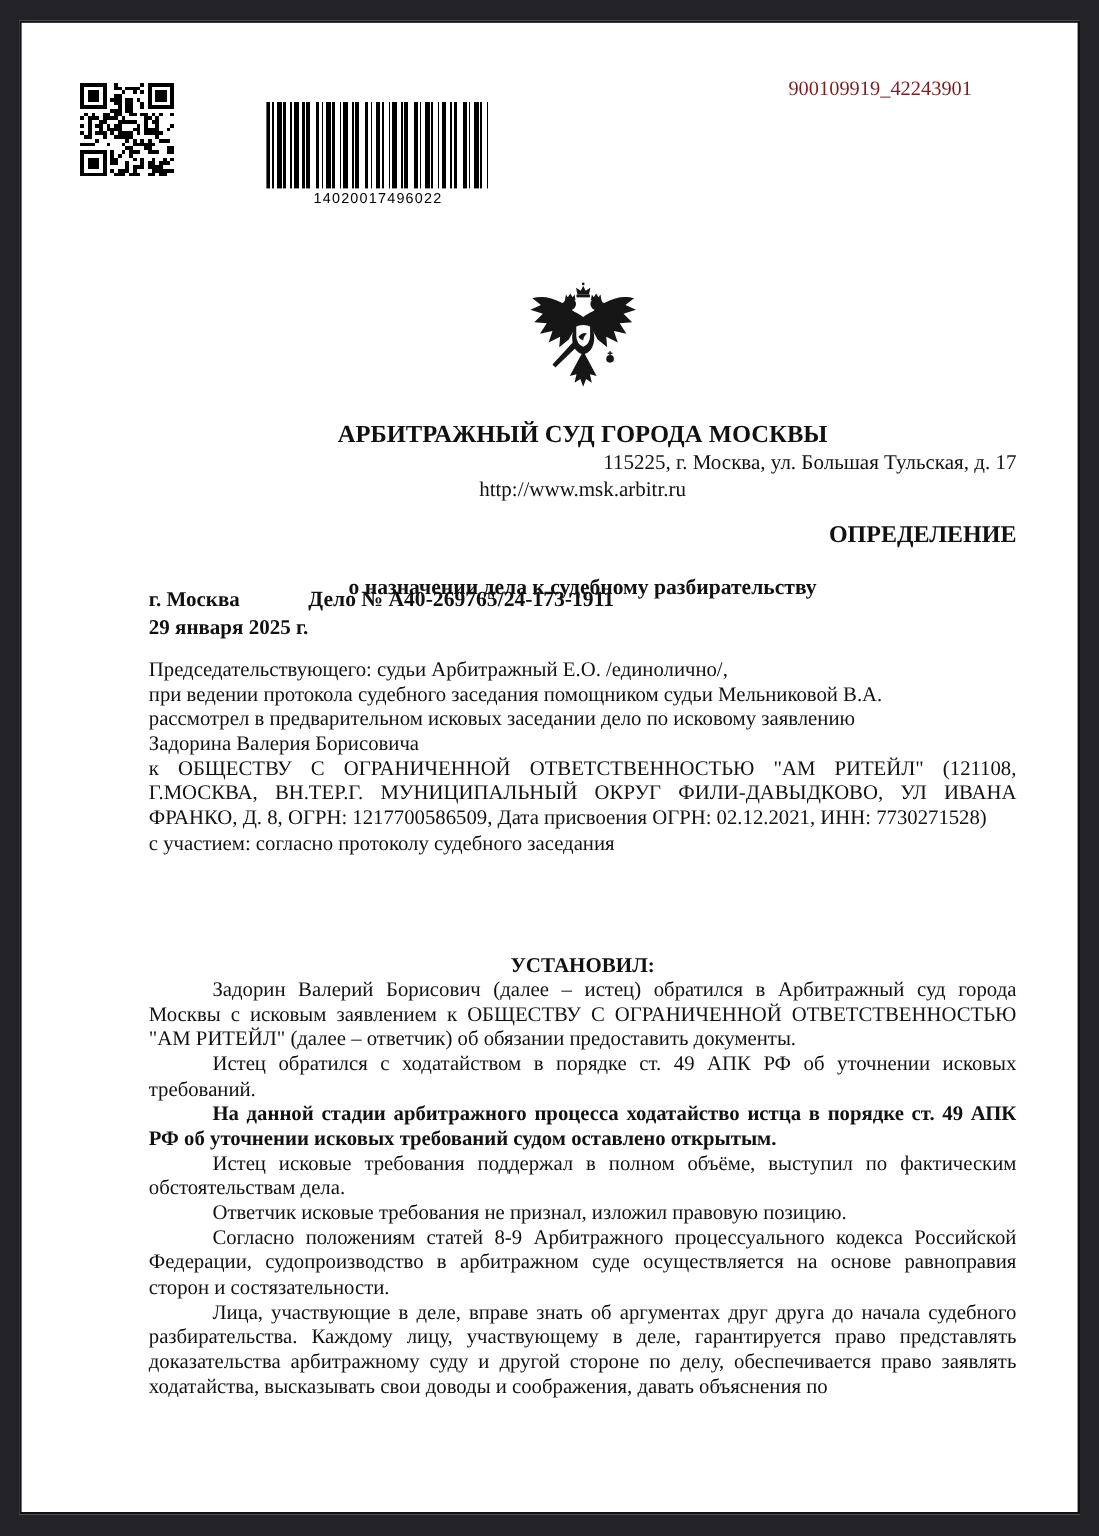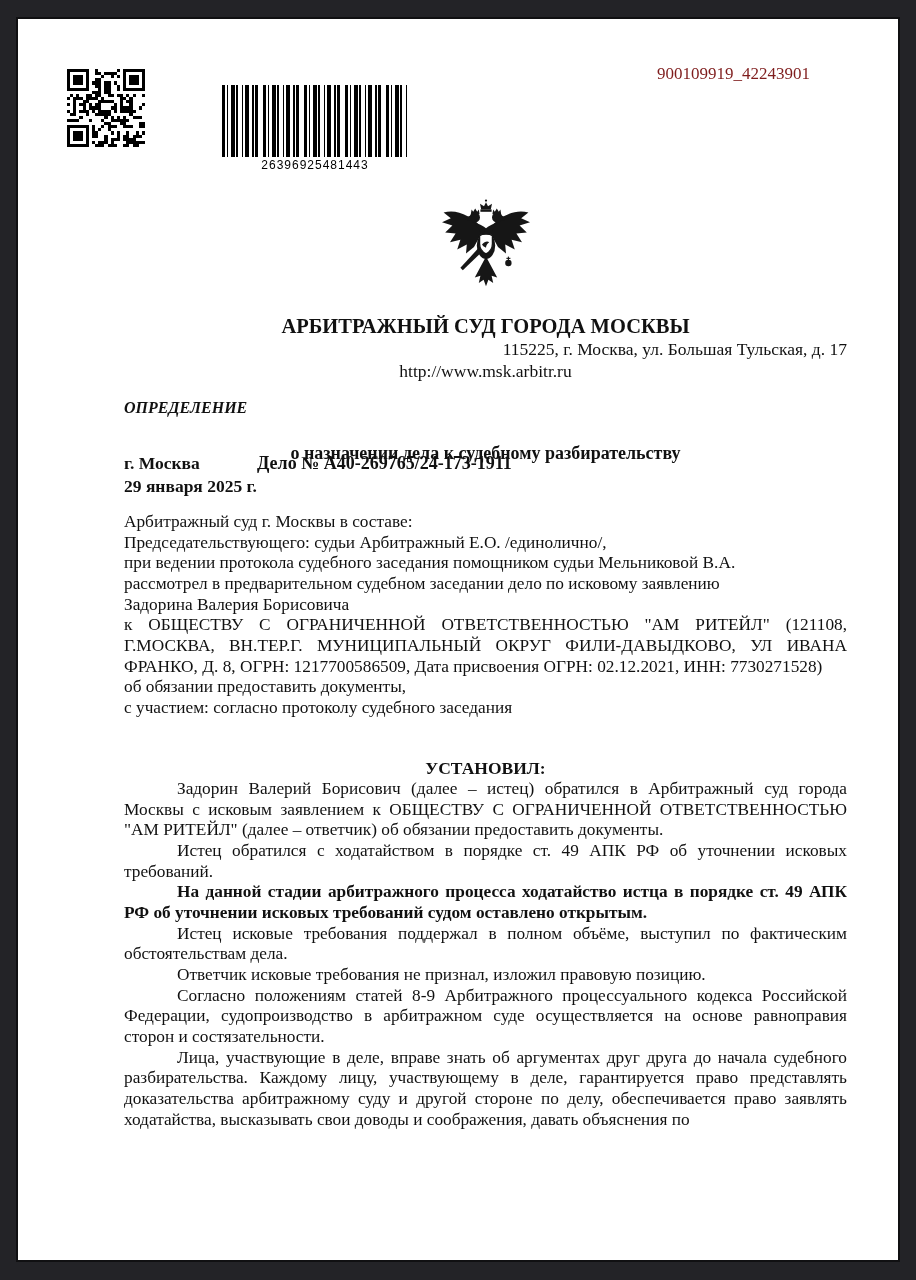--- a/index.html
+++ b/index.html
@@ -27,27 +27,27 @@
   }
   .barcode-num{
     font-family:"Liberation Sans","DejaVu Sans",sans-serif;
     font-size:12px;letter-spacing:1px;margin-top:1px;color:#000;
   }
   .doc-ref{
     position:absolute;top:45px;right:88px;
     font-size:17px;color:#7f1d1d;
   }
   
-  .col{position:absolute;left:106px;width:723px;}
+  .col{position:absolute;left:106px;width:723px;margin-top:36px;}
   .emblem{top:180px;text-align:center;}
   .emblem svg{width:96px;height:104px;}
   .court-name{top:296px;text-align:center;font-weight:bold;font-size:20.5px;}
   .court-addr{top:320px;text-align:right;font-size:17.5px;}
   .court-url {top:342px;text-align:center;font-size:17.5px;}
-  .doc-type  {top:380px;text-align:left;font-weight:bold;font-size:16px;font-style:italic;}
+  .doc-type  {top:380px;text-align:right;font-weight:bold;font-size:20px;}
   .doc-sub   {top:424px;text-align:center;font-weight:bold;font-size:18px;}
   
   .case-row{top:433px;display:flex;align-items:flex-start;}
   .case-left{font-weight:bold;font-size:17.5px;line-height:23px;}
   .case-num{font-weight:bold;font-size:18px;line-height:22px;}
   
   .intro{top:493px;}
   .intro p{
     margin:0;font-size:17.3px;line-height:20.65px;
     text-align:justify;hyphens:none;
@@ -75,21 +75,21 @@
         <rect x="20" y="2" width="3" height="3"></rect>
         <path d="M0 18h7v7h-7zM1 19v5h5v-5z" fill-rule="evenodd"></path>
         <rect x="2" y="20" width="3" height="3"></rect>
       </g>
       <path id="qr-modules" d="M9 0h1v1h-1zM16 0h1v1h-1zM9 1h1v1h-1zM10 1h1v1h-1zM12 1h1v1h-1zM13 1h1v1h-1zM14 1h1v1h-1zM15 1h1v1h-1zM11 2h1v1h-1zM14 2h1v1h-1zM16 2h1v1h-1zM9 3h1v1h-1zM10 3h1v1h-1zM8 4h1v1h-1zM9 4h1v1h-1zM10 4h1v1h-1zM12 4h1v1h-1zM13 4h1v1h-1zM15 4h1v1h-1zM9 5h1v1h-1zM10 5h1v1h-1zM12 5h1v1h-1zM13 5h1v1h-1zM16 5h1v1h-1zM10 6h1v1h-1zM12 6h1v1h-1zM13 6h1v1h-1zM16 6h1v1h-1zM8 7h1v1h-1zM9 7h1v1h-1zM10 7h1v1h-1zM12 7h1v1h-1zM13 7h1v1h-1zM1 8h1v1h-1zM3 8h1v1h-1zM6 8h1v1h-1zM7 8h1v1h-1zM9 8h1v1h-1zM10 8h1v1h-1zM13 8h1v1h-1zM14 8h1v1h-1zM16 8h1v1h-1zM17 8h1v1h-1zM19 8h1v1h-1zM21 8h1v1h-1zM24 8h1v1h-1zM0 9h1v1h-1zM2 9h1v1h-1zM3 9h1v1h-1zM4 9h1v1h-1zM6 9h1v1h-1zM7 9h1v1h-1zM8 9h1v1h-1zM9 9h1v1h-1zM11 9h1v1h-1zM17 9h1v1h-1zM18 9h1v1h-1zM20 9h1v1h-1zM2 10h1v1h-1zM5 10h1v1h-1zM6 10h1v1h-1zM10 10h1v1h-1zM11 10h1v1h-1zM12 10h1v1h-1zM13 10h1v1h-1zM14 10h1v1h-1zM17 10h1v1h-1zM19 10h1v1h-1zM20 10h1v1h-1zM0 11h1v1h-1zM2 11h1v1h-1zM4 11h1v1h-1zM5 11h1v1h-1zM7 11h1v1h-1zM9 11h1v1h-1zM10 11h1v1h-1zM15 11h1v1h-1zM17 11h1v1h-1zM20 11h1v1h-1zM24 11h1v1h-1zM2 12h1v1h-1zM5 12h1v1h-1zM7 12h1v1h-1zM8 12h1v1h-1zM9 12h1v1h-1zM10 12h1v1h-1zM14 12h1v1h-1zM15 12h1v1h-1zM17 12h1v1h-1zM18 12h1v1h-1zM19 12h1v1h-1zM20 12h1v1h-1zM23 12h1v1h-1zM0 13h1v1h-1zM2 13h1v1h-1zM4 13h1v1h-1zM5 13h1v1h-1zM6 13h1v1h-1zM8 13h1v1h-1zM10 13h1v1h-1zM11 13h1v1h-1zM12 13h1v1h-1zM13 13h1v1h-1zM15 13h1v1h-1zM17 13h1v1h-1zM18 13h1v1h-1zM19 13h1v1h-1zM20 13h1v1h-1zM21 13h1v1h-1zM1 14h1v1h-1zM2 14h1v1h-1zM6 14h1v1h-1zM9 14h1v1h-1zM10 14h1v1h-1zM11 14h1v1h-1zM12 14h1v1h-1zM13 14h1v1h-1zM20 14h1v1h-1zM4 15h1v1h-1zM12 15h1v1h-1zM14 15h1v1h-1zM16 15h1v1h-1zM18 15h1v1h-1zM21 15h1v1h-1zM22 15h1v1h-1zM23 15h1v1h-1zM0 16h1v1h-1zM1 16h1v1h-1zM2 16h1v1h-1zM3 16h1v1h-1zM7 16h1v1h-1zM11 16h1v1h-1zM14 16h1v1h-1zM15 16h1v1h-1zM16 16h1v1h-1zM17 16h1v1h-1zM18 16h1v1h-1zM19 16h1v1h-1zM12 17h1v1h-1zM13 17h1v1h-1zM17 17h1v1h-1zM18 17h1v1h-1zM23 17h1v1h-1zM24 17h1v1h-1zM8 18h1v1h-1zM11 18h1v1h-1zM13 18h1v1h-1zM14 18h1v1h-1zM15 18h1v1h-1zM18 18h1v1h-1zM19 18h1v1h-1zM20 18h1v1h-1zM23 18h1v1h-1zM24 18h1v1h-1zM8 19h1v1h-1zM10 19h1v1h-1zM13 19h1v1h-1zM8 20h1v1h-1zM9 20h1v1h-1zM14 20h1v1h-1zM16 20h1v1h-1zM19 20h1v1h-1zM22 20h1v1h-1zM24 20h1v1h-1zM8 21h1v1h-1zM9 21h1v1h-1zM12 21h1v1h-1zM16 21h1v1h-1zM18 21h1v1h-1zM19 21h1v1h-1zM21 21h1v1h-1zM22 21h1v1h-1zM23 21h1v1h-1zM12 22h1v1h-1zM14 22h1v1h-1zM15 22h1v1h-1zM16 22h1v1h-1zM18 22h1v1h-1zM19 22h1v1h-1zM20 22h1v1h-1zM21 22h1v1h-1zM8 23h1v1h-1zM10 23h1v1h-1zM11 23h1v1h-1zM12 23h1v1h-1zM14 23h1v1h-1zM19 23h1v1h-1zM20 23h1v1h-1zM21 23h1v1h-1zM22 23h1v1h-1zM23 23h1v1h-1zM24 23h1v1h-1zM9 24h1v1h-1zM10 24h1v1h-1zM11 24h1v1h-1zM13 24h1v1h-1zM14 24h1v1h-1zM15 24h1v1h-1zM18 24h1v1h-1zM19 24h1v1h-1zM21 24h1v1h-1zM22 24h1v1h-1z"></path>
     </svg>
   </div>
 
   <div class="barcode-wrap">
     <div class="barcode-bars"></div>
-    <div class="barcode-num">26396925481443</div>
+    <div class="barcode-num">14020017496022</div>
   </div>
 
   <div class="doc-ref">900109919_42243901</div>
 
   <div class="col emblem">
     <svg viewBox="0 0 120 130" xmlns="http://www.w3.org/2000/svg">
       <g fill="#161616" stroke="none">
         <g id="halfEagle">
 
           <path d="M57 38 C42 20 22 12 7 17 l9 7 -11 5 13 4 -9 9 13 1 -7 11 13 -3 -4 12 12 -6 -1 11 10 -8 z"></path>
@@ -131,27 +131,25 @@
 
   <div class="col case-row">
     <div class="case-left">
       <div>г. Москва</div>
       <div>29 января 2025 г.</div>
     </div>
     <div class="case-num">Дело № А40-269765/24-173-1911</div>
   </div>
 
   <div class="col intro">
-    <p>Арбитражный суд г. Москвы в составе:</p>
     <p>Председательствующего: судьи Арбитражный Е.О. /единолично/,</p>
     <p>при ведении протокола судебного заседания помощником судьи Мельниковой В.А.</p>
-    <p>рассмотрел в предварительном судебном заседании дело по исковому заявлению</p>
+    <p>рассмотрел в предварительном исковых заседании дело по исковому заявлению</p>
     <p>Задорина Валерия Борисовича</p>
     <p>к ОБЩЕСТВУ С ОГРАНИЧЕННОЙ ОТВЕТСТВЕННОСТЬЮ "АМ РИТЕЙЛ" (121108, Г.МОСКВА, ВН.ТЕР.Г. МУНИЦИПАЛЬНЫЙ ОКРУГ ФИЛИ-ДАВЫДКОВО, УЛ ИВАНА ФРАНКО, Д. 8, ОГРН: 1217700586509, Дата присвоения ОГРН: 02.12.2021, ИНН: 7730271528)</p>
-    <p>об обязании предоставить документы,</p>
     <p>с участием: согласно протоколу судебного заседания</p>
   </div>
 
   <div class="col ustanovil">УСТАНОВИЛ:</div>
 
   <div class="col paras">
     <p>Задорин Валерий Борисович (далее – истец) обратился в Арбитражный суд города Москвы с исковым заявлением к ОБЩЕСТВУ С ОГРАНИЧЕННОЙ ОТВЕТСТВЕННОСТЬЮ "АМ РИТЕЙЛ" (далее – ответчик) об обязании предоставить документы.</p>
     <p>Истец обратился с ходатайством в порядке ст. 49 АПК РФ об уточнении исковых требований.</p>
     <p class="b">На данной стадии арбитражного процесса ходатайство истца в порядке ст. 49 АПК РФ об уточнении исковых требований судом оставлено открытым.</p>
     <p>Истец исковые требования поддержал в полном объёме, выступил по фактическим обстоятельствам дела.</p>

